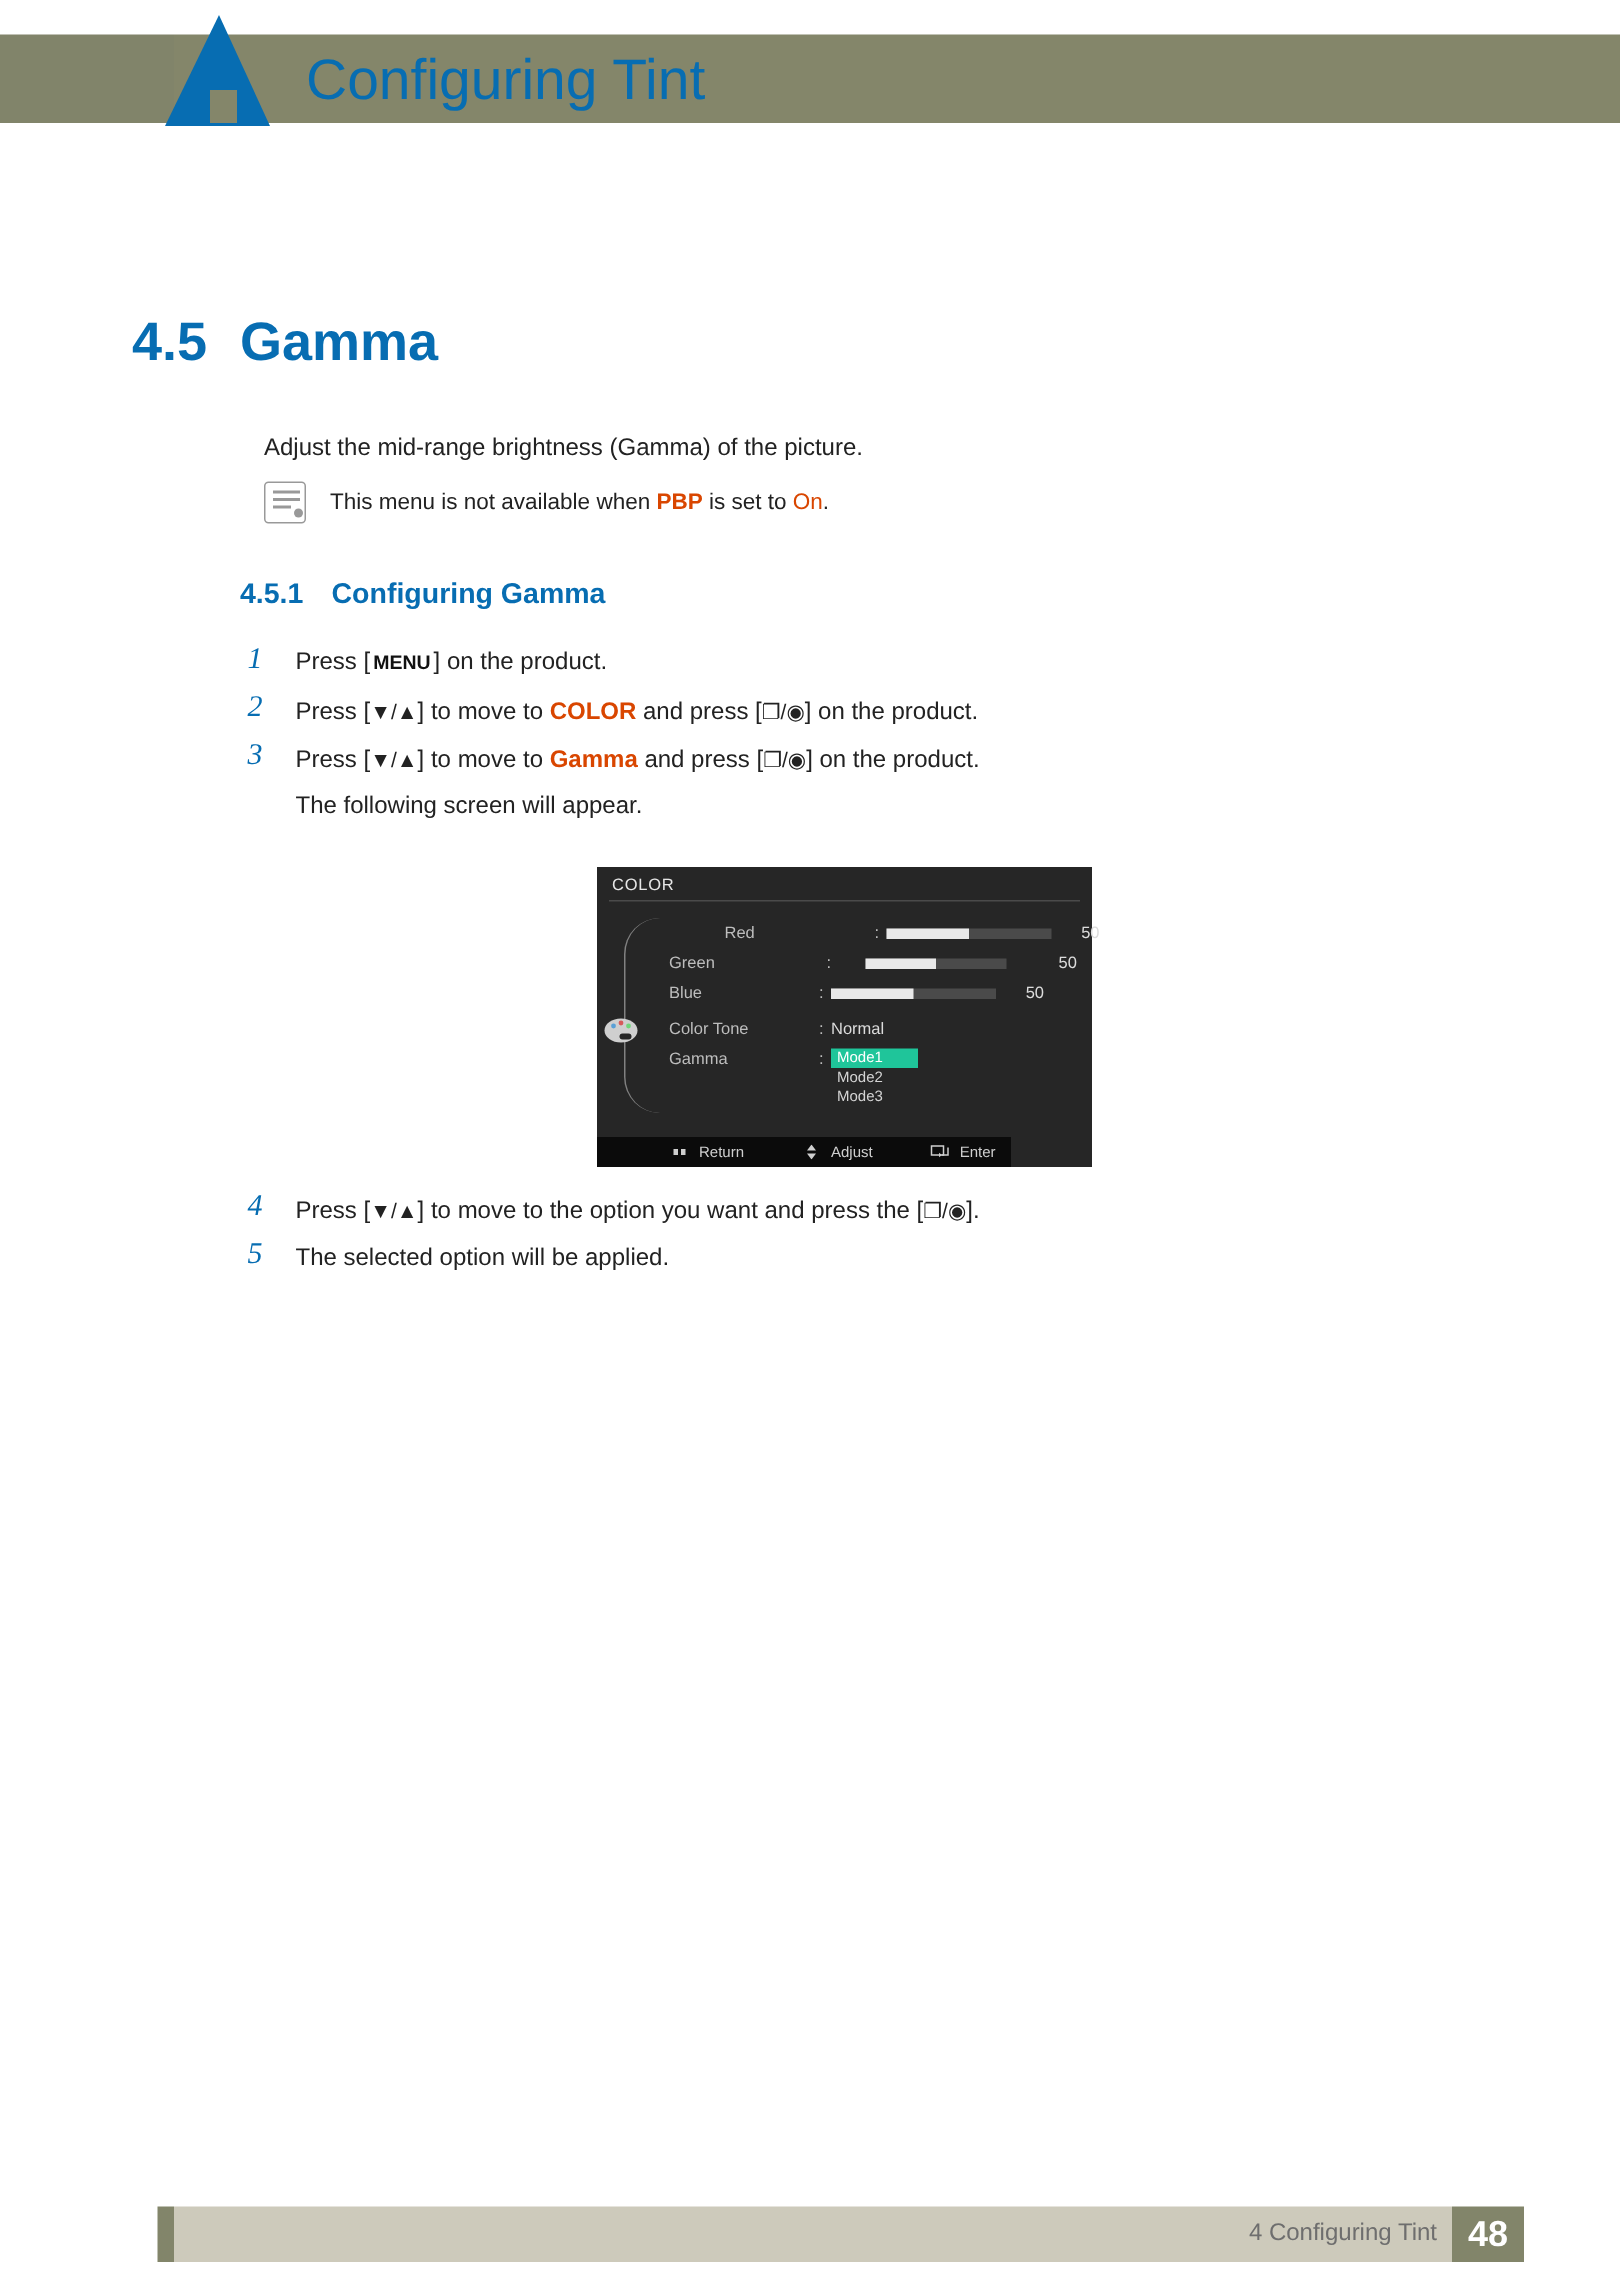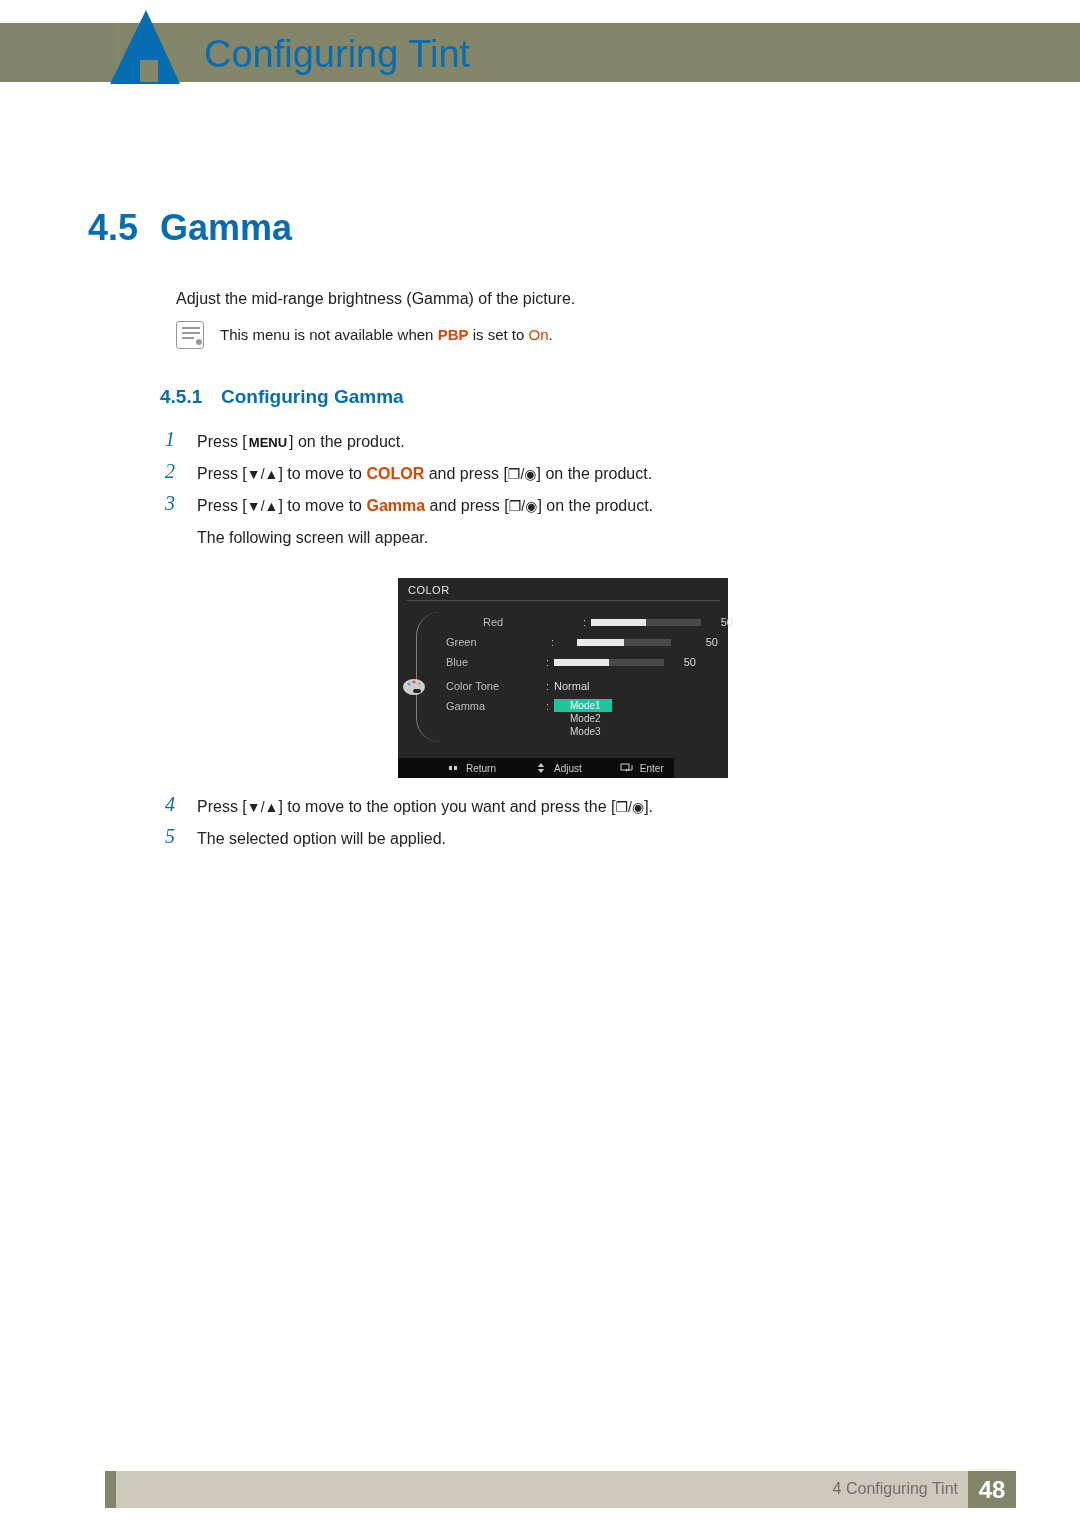--- a/index.html
+++ b/index.html
@@ -50,21 +50,21 @@
   .osd .palette svg { width: 26px; height: 20px; }
   .osd .row { position: absolute; left: 48px; height: 16px; display: flex; align-items: center; width: 274px; }
   .osd .row .lbl { width: 100px; color: #bdbdbd; }
   .osd .row .colon { width: 8px; color: #bdbdbd; }
   .osd .row .bar { position: relative; width: 110px; height: 7px; background: #4a4a4a; }
   .osd .row .bar .fill { position: absolute; left: 0; top: 0; height: 7px; background: #e9e9e9; }
   .osd .row .val { width: 34px; text-align: right; padding-right: 2px; color: #dcdcdc; }
   .osd .row.ct .value-text { color: #dcdcdc; }
   .osd .gamma-lbl { color: #1fc59a; }
   .osd .mode-box { position: absolute; left: 156px; top: 121px; width: 58px; }
-  .osd .mode-box .m { font-size: 10px; color: #d4d4d4; padding: 1px 16px; }
+  .osd .mode-box .m { font-size: 10px; color: #d4d4d4; padding: 1px 4px; }
   .osd .mode-box .sel { background: #1fc59a; color: #fff; }
   .osd .foot { position: absolute; left: 0; bottom: 0; width: 276px; height: 20px; background: #0b0b0b; display: flex; align-items: center; font-size: 10px; color: #cfcfcf; }
   .osd .foot .fi { display: flex; align-items: center; margin-left: 38px; gap: 6px; }
   .osd .foot .fi.first { margin-left: 48px; }
   .osd .foot svg { width: 14px; height: 10px; }
 
   
   .ftr-bar { position: absolute; left: 116px; top: 1471px; width: 852px; height: 37px; background: #cdcabb; }
   .ftr-txt { position: absolute; right: 122px; top: 1480px; font-size: 16px; color: #6e6e6e; text-align: right; }
   .ftr-pg  { position: absolute; left: 968px; top: 1471px; width: 48px; height: 37px; background: #82856a; color: #fff; font-size: 24px; font-weight: bold; display: flex; align-items: center; justify-content: center; }

